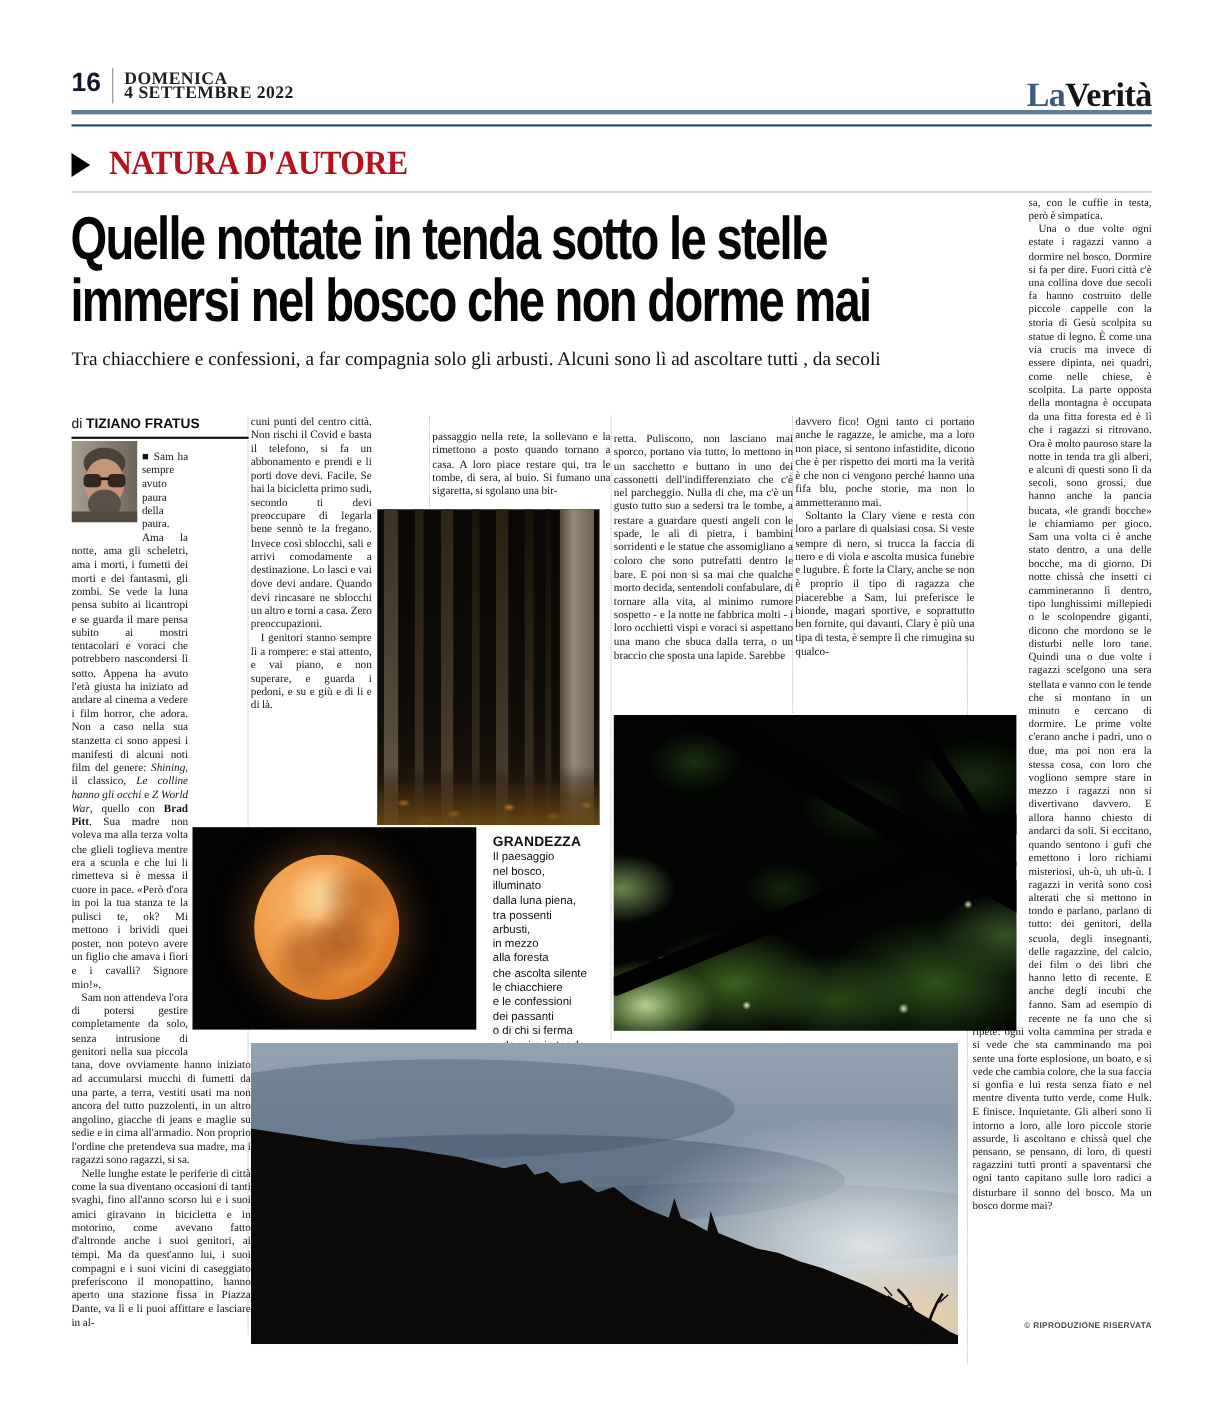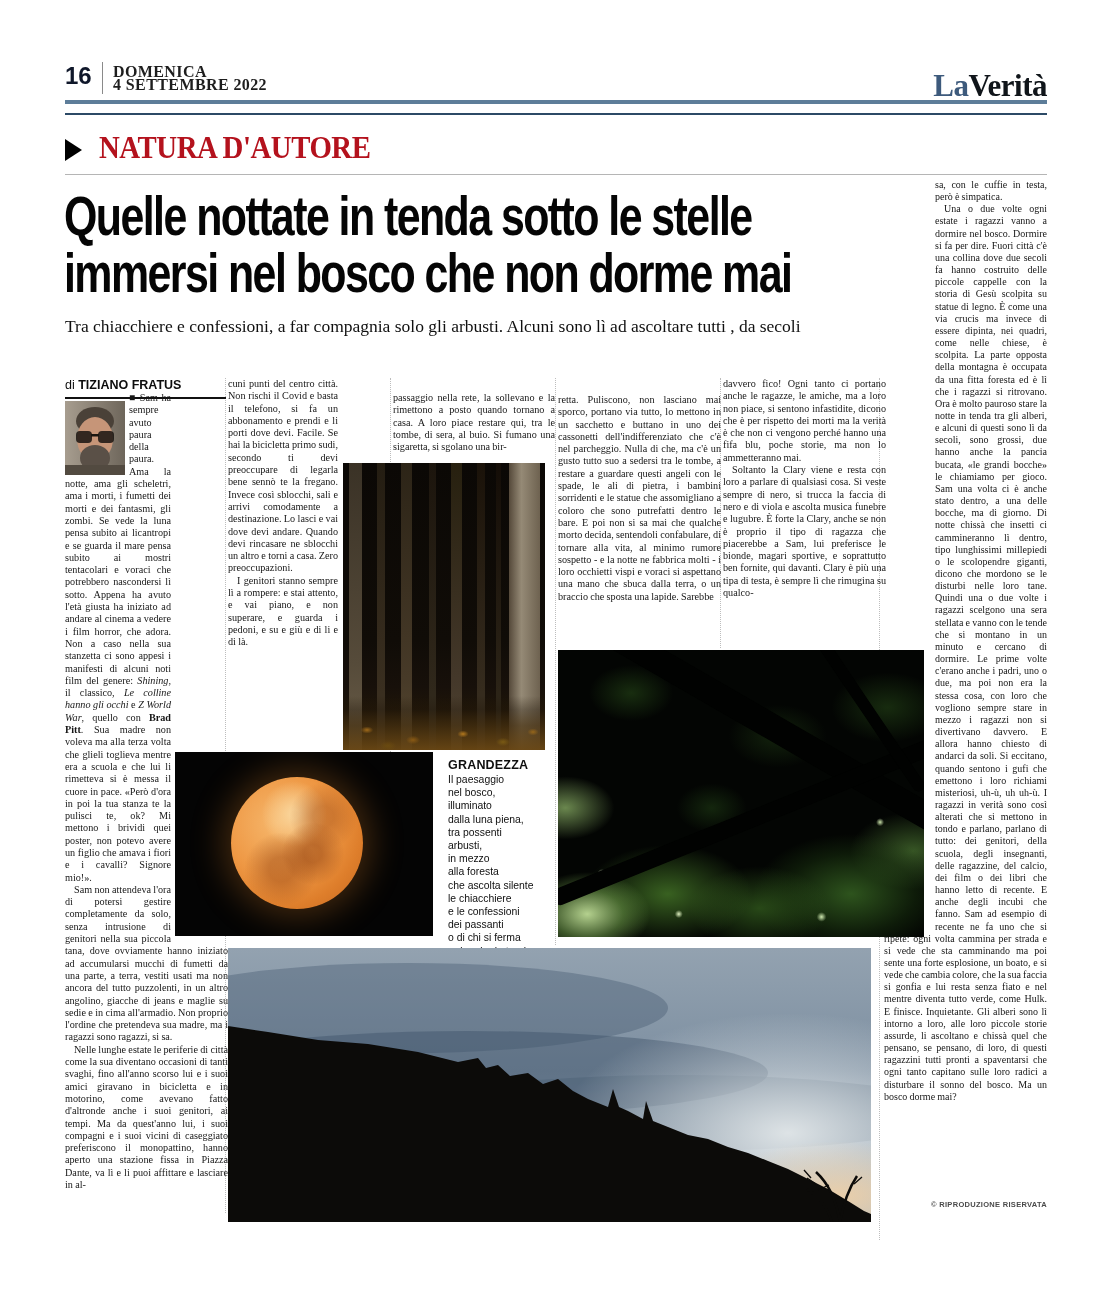--- a/index.html
+++ b/index.html
@@ -120,21 +120,21 @@
   </div>
 
   <div class="abs vsep" style="left:225px;top:378px;height:835px;"></div>
   <div class="abs vsep" style="left:390px;top:378px;height:374px;"></div>
   <div class="abs vsep" style="left:555px;top:378px;height:567px;"></div>
   <div class="abs vsep" style="left:720px;top:378px;height:270px;"></div>
   <div class="abs vsep" style="left:879px;top:378px;height:862px;"></div>
 
   <div class="abs byline" style="left:65px;top:378px;width:161px;"><span>di </span><span class="name">TIZIANO FRATUS</span></div>
 
-  <div class="abs col" style="left:65px;top:392px;width:163px;height:815px;">
+  <div class="abs col" style="left:65px;top:410px;width:163px;height:815px;">
     <div class="spacer" style="float:left;width:64px;height:78px;"></div>
     <div class="spacer" style="float:right;width:57px;height:196px;margin-top:349px;"></div>
     <div class="paras">
         <p><span>■ Sam ha sempre avuto paura della paura. Ama la notte, ama gli scheletri, ama i morti, i fumetti dei morti e dei fantasmi, gli zombi. Se vede la luna pensa subito ai licantropi e se guarda il mare pensa subito ai mostri tentacolari e voraci che potrebbero nascondersi lì sotto. Appena ha avuto l'età giusta ha iniziato ad andare al cinema a vedere i film horror, che adora. Non a caso nella sua stanzetta ci sono appesi i manifesti di alcuni noti film del genere: </span><span class="i">Shining</span><span>, il classico, </span><span class="i">Le colline hanno gli occhi</span><span> e </span><span class="i">Z World War</span><span>, quello con </span><span class="b">Brad Pitt</span><span>. Sua madre non voleva ma alla terza volta che glieli toglieva mentre era a scuola e che lui li rimetteva si è messa il cuore in pace. «Però d'ora in poi la tua stanza te la pulisci te, ok? Mi mettono i brividi quei poster, non potevo avere un figlio che amava i fiori e i cavalli? Signore mio!».</span></p>
         <p><span>Sam non attendeva l'ora di potersi gestire completamente da solo, senza intrusione di genitori nella sua piccola tana, dove ovviamente hanno iniziato ad accumularsi mucchi di fumetti da una parte, a terra, vestiti usati ma non ancora del tutto puzzolenti, in un altro angolino, giacche di jeans e maglie su sedie e in cima all'armadio. Non proprio l'ordine che pretendeva sua madre, ma i ragazzi sono ragazzi, si sa.</span></p>
         <p><span>Nelle lunghe estate le periferie di città come la sua diventano occasioni di tanti svaghi, fino all'anno scorso lui e i suoi amici giravano in bicicletta e in motorino, come avevano fatto d'altronde anche i suoi genitori, ai tempi. Ma da quest'anno lui, i suoi compagni e i suoi vicini di caseggiato preferiscono il monopattino, hanno aperto una stazione fissa in Piazza Dante, va lì e li puoi affittare e lasciare in al-</span></p>
       </div>
   </div>
 
   <div class="abs col" style="left:228px;top:378px;width:163px;height:374px;">

